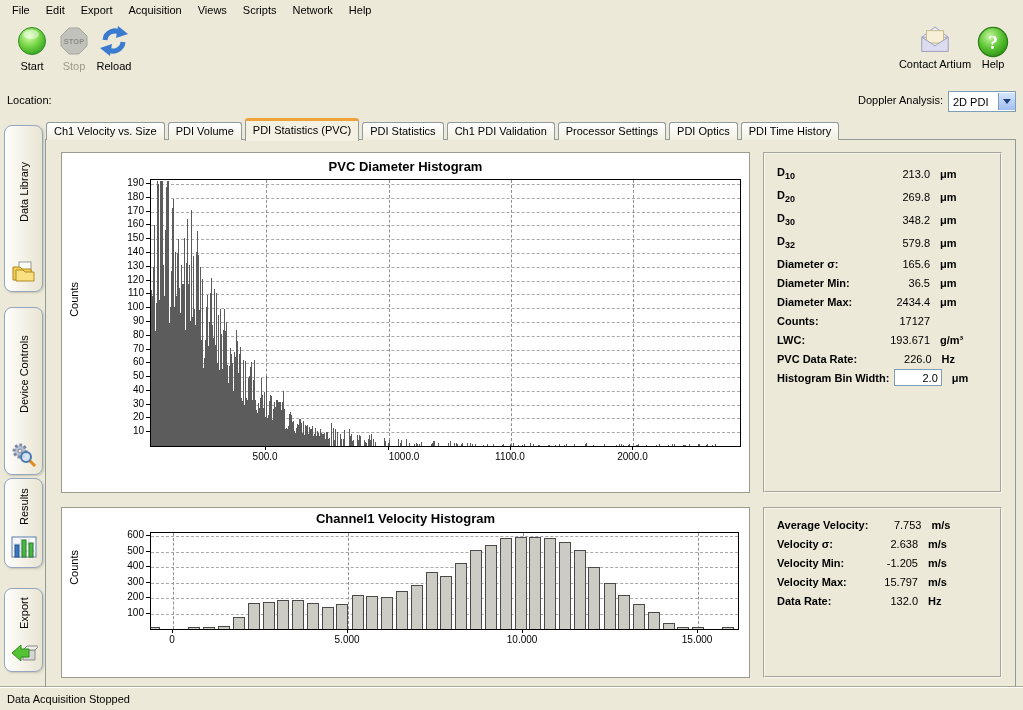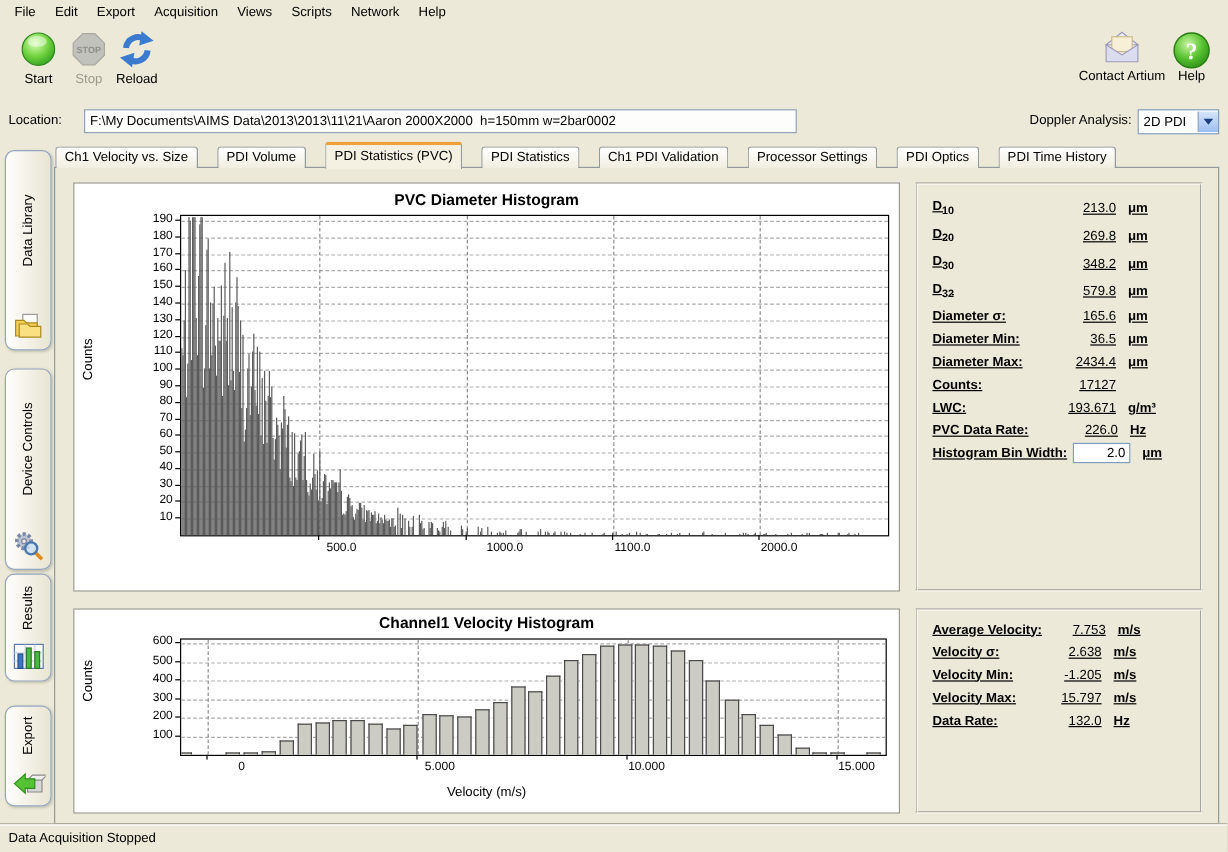--- a/index.html
+++ b/index.html
@@ -27,37 +27,37 @@
   .dd-btn{width:16px;height:17px;background:linear-gradient(#d6e5fa,#9ebef2);border-left:1px solid #7F9DB9;display:flex;align-items:center;justify-content:center;}
   .dd-arrow{width:0;height:0;border-left:4px solid transparent;border-right:4px solid transparent;border-top:5px solid #1d3f7c;}
   
   .sidebar{position:absolute;left:0;top:112px;width:45px;bottom:22px;}
   .side-btn{position:absolute;left:4px;width:37px;border:1px solid #94a6c0;border-radius:8px;
     background:linear-gradient(to right,#fefefc,#e9e5d2);display:flex;flex-direction:column;align-items:center;justify-content:flex-end;box-shadow:1px 1px 2px rgba(120,120,100,.35);}
   .side-btn .vtext{flex:1;display:flex;align-items:center;justify-content:center;writing-mode:vertical-rl;transform:rotate(180deg);padding:6px 0;white-space:nowrap;}
   .side-btn .ic{width:28px;height:28px;margin-bottom:5px;}
   
   .tabbar{position:absolute;left:46px;top:118px;height:22px;display:flex;align-items:flex-end;z-index:5;}
-  .tab{height:15px;padding:2px 7px 0 7px;margin-right:16px;background:linear-gradient(#ffffff,#f1eee0);
+  .tab{height:15px;padding:2px 7px 0 7px;margin-right:3px;background:linear-gradient(#ffffff,#f1eee0);
     border:1px solid #919B9C;border-bottom:none;border-radius:3px 3px 0 0;white-space:nowrap;cursor:default;}
   .tab.active{height:17px;padding-top:3px;border-top:3px solid #EFA23A;background:#f4f1e3;margin-bottom:-1px;position:relative;z-index:6;}
   
   .content{position:absolute;left:45px;top:139px;width:971px;height:548px;background:#ECE9D8;border:1px solid #919B9C;box-sizing:border-box;}
-  .gbox{position:absolute;box-sizing:border-box;text-decoration:underline;}
+  .gbox{position:absolute;box-sizing:border-box;}
   .gbox.white{background:#fff;border:1px solid #9b9b90;}
   .gbox.etched{background:#ECE9D8;border:2px groove #f8f6ee;}
   
   .chart-title{position:absolute;left:0;right:0;text-align:center;font-size:13px;font-weight:bold;}
   .plot{position:absolute;background:#fff;border:1px solid #000;overflow:hidden;}
   .gridH{position:absolute;left:0;right:0;height:0;border-top:1px dashed #a9a9a9;}
   .gridV{position:absolute;top:0;bottom:0;width:0;border-left:1px dashed #8f8f8f;}
   .bar1{position:absolute;background:#5c5c5c;}
   .vbar{position:absolute;background:#cccbc4;border:1px solid #4a4a4a;border-bottom:none;box-sizing:border-box;}
   .ytick{position:absolute;font-size:10px;text-align:right;width:32px;}
-  .xtick{position:absolute;font-size:10px;text-align:right;width:64px;}
+  .xtick{position:absolute;font-size:10px;text-align:center;width:64px;}
   .tickm{position:absolute;background:#000;}
   .ylabel{position:absolute;writing-mode:vertical-rl;transform:rotate(180deg);font-size:11px;}
   .xlabel{position:absolute;left:0;right:0;text-align:center;font-size:11px;}
   
   .stats1{padding:8px 24px 0 12px;}
   .stats2{padding:6px 42px 0 12px;}
   .srow{display:flex;align-items:center;height:19px;}
   .srow.dsub{height:23px;}
   .slabel{font-weight:bold;flex:1;white-space:nowrap;}
   .slabel sub{font-size:9px;}
@@ -134,21 +134,20 @@
           </defs>
           <circle cx="14" cy="14" r="12" fill="url(#hg)" stroke="#2a7d14"></circle>
           <text x="14" y="20" font-size="16" font-weight="bold" fill="#fff" text-anchor="middle" font-family="Liberation Serif, serif">?</text>
         </svg></span>
       <span class="lbl">Help</span>
     </div>
   </div>
 
 <div class="locrow">
   <span class="loclabel">Location:</span>
-  <input class="locfield" type="text" value="F:\My Documents\AIMS Data\2013\2013\11\21\Aaron 2000X2000  h=150mm w=2bar0002" style="">
   <span class="doplabel">Doppler Analysis:</span>
   <div class="dropdown">
     <span class="val">2D PDI</span>
     <span class="dd-btn">
         <span class="dd-arrow"></span>
       </span>
   </div>
 </div>
 
 <div class="sidebar" id="sidebar">
@@ -689,21 +688,20 @@
       <div class="ytick" style="left: 50px; top: 21.0968px;">600</div>
       <div class="tickm" style="left: 84px; top: 27.0968px; width: 4px; height: 1px;"></div>
       <div class="xtick" style="left: 78.0519px; top: 126px;">0</div>
       <div class="tickm" style="left: 110.052px; top: 121px; width: 1px; height: 4px;"></div>
       <div class="xtick" style="left: 253.067px; top: 126px;">5.000</div>
       <div class="tickm" style="left: 285.067px; top: 121px; width: 1px; height: 4px;"></div>
       <div class="xtick" style="left: 428.082px; top: 126px;">10.000</div>
       <div class="tickm" style="left: 460.082px; top: 121px; width: 1px; height: 4px;"></div>
       <div class="xtick" style="left: 603.097px; top: 126px;">15.000</div>
       <div class="tickm" style="left: 635.097px; top: 121px; width: 1px; height: 4px;"></div>
-      <div class="xlabel" style="top: 146px;">Velocity (m/s)</div>
     </div>
   <div class="gbox etched" id="statsbox2" style="left:717px;top:367px;width:239px;height:171px;">
     <div class="stats2" id="stats2rows">
         <div class="srow">
           <span class="slabel">Average Velocity:</span>
           <span class="sval">7.753</span>
           <span class="sunit">m/s</span>
         </div>
         <div class="srow">
           <span class="slabel">Velocity σ:</span>

